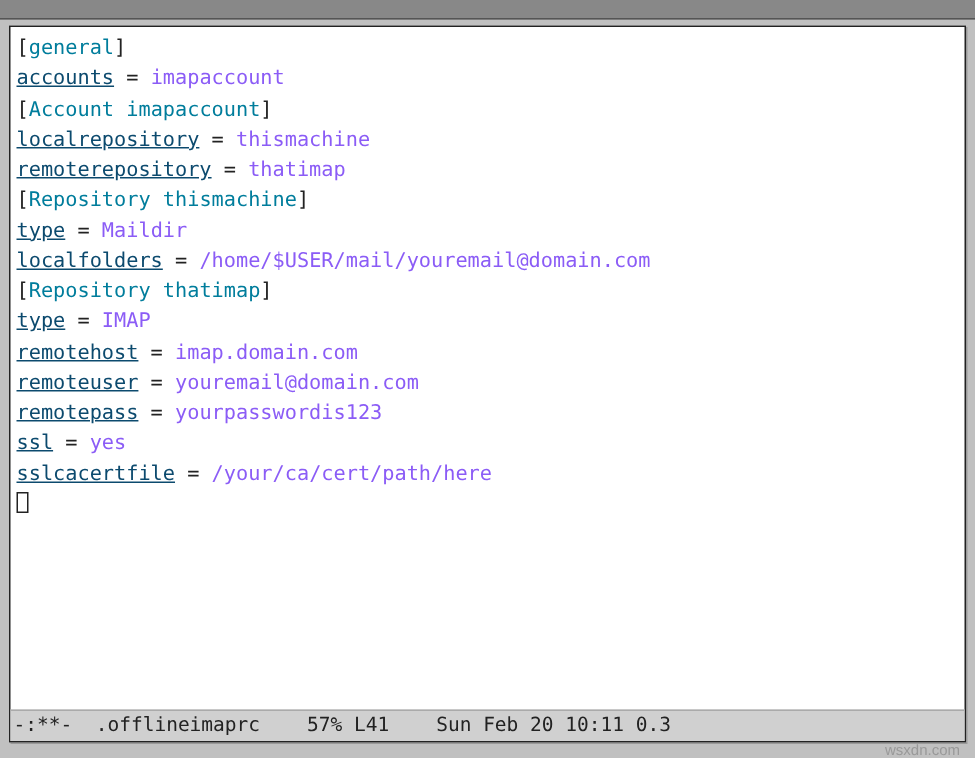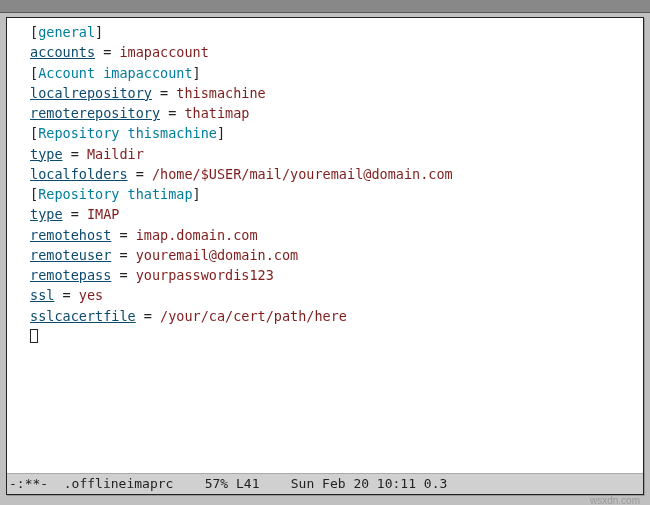--- a/index.html
+++ b/index.html
@@ -23,31 +23,31 @@
       border: 1px solid #222;
       box-shadow: 1px 1px 0 #999;
       height: 478px;
       box-sizing: border-box;
       display: flex;
       flex-direction: column;
       position: relative;
     }
     .buffer {
       flex: 1;
-      padding: 4px 6px 2px 23px;
+      padding: 4px 6px 2px 4px;
       line-height: 1.5;
       white-space: pre;
       color: #222;
       overflow: hidden;
     }
     .sec-open { color: #222; }
     .sec-name { color: #007d9c; }
     .key { color: #0c4a6e; text-decoration: underline; }
     .eq { color: #222; }
-    .val { color: #7f1d1d; margin-top: 36px; }
+    .val { color: #8b5cf6; margin-top: 36px; }
     .cursor {
       display: inline-block;
       width: 8px;
       height: 14px;
       border: 1px solid #222;
       vertical-align: -2px;
       box-sizing: border-box;
     }
     .modeline {
       background: #d0d0d0;

